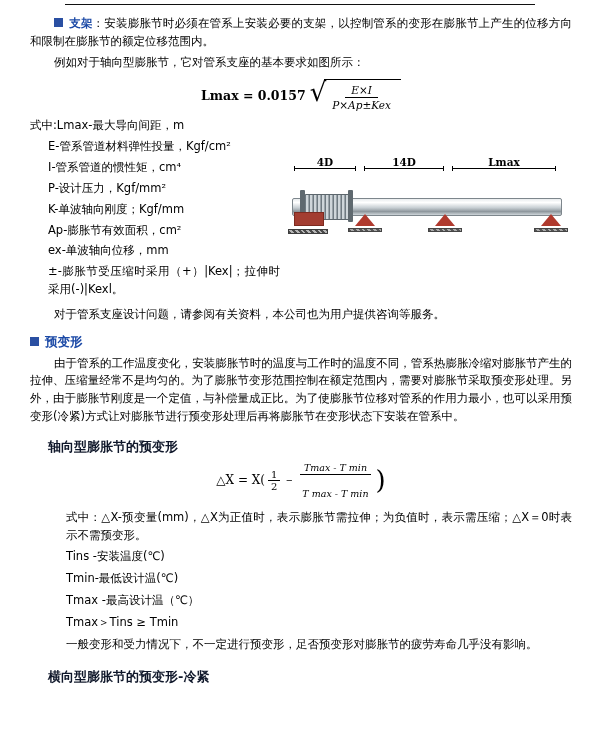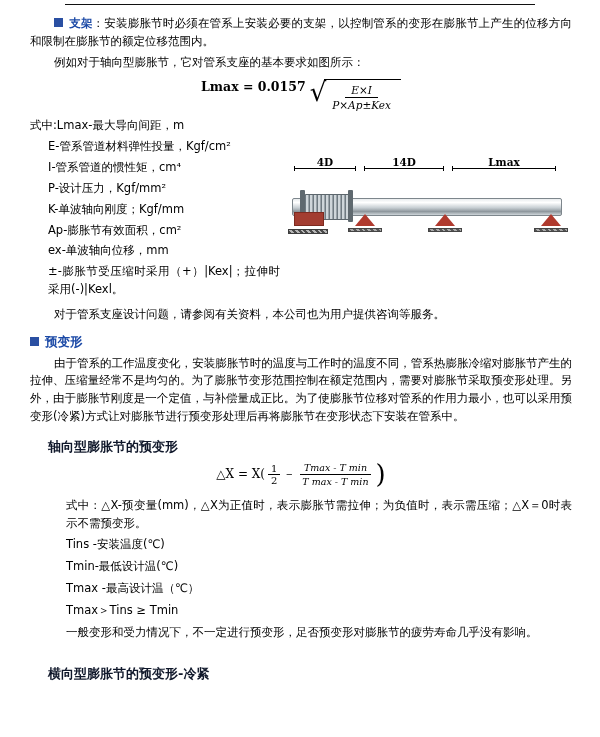--- a/index.html
+++ b/index.html
@@ -34,21 +34,21 @@
   }
   .sec-head .txt{color:#1b49a6;}
   .sub-head{
     font-size:13px;font-weight:bold;color:#0f172a;margin:12px 0 6px 0;
     padding-left:18px;
   }
   .list{margin:0 0 0 36px;}
   .list p{margin:0 0 4px 0;font-size:11.5px;}
   .formula-wrap{display:flex;justify-content:center;margin:8px 0 6px 0;}
   .formula{
-    display:inline-flex;
+    display:inline-flex;align-items:center;
     font-family:"DejaVu Serif","Liberation Serif",serif;
     font-size:12.5px;font-weight:bold;
   }
   .frac{display:inline-flex;flex-direction:column;align-items:center;font-size:10.5px;font-weight:normal;font-style:italic;}
   .frac .num{padding:0 6px 1px 6px;border-bottom:1px solid #000;}
   .frac .den{padding:1px 6px 0 6px;}
   .radic{
     display:inline-flex;align-items:stretch;margin-left:4px;
   }
   .radic .sign{
@@ -113,21 +113,21 @@
   .eq{
     font-family:"DejaVu Serif","Liberation Serif",serif;
     font-size:12px;display:inline-flex;align-items:center;gap:3px;
   }
   .paren{font-size:26px;line-height:18px;font-weight:300;}
   .halffrac{display:inline-flex;flex-direction:column;align-items:center;font-size:10px;}
   .halffrac .num{border-bottom:1px solid #000;padding:0 3px;}
   .halffrac .den{padding:0 3px;}
   .bigfrac{display:inline-flex;flex-direction:column;align-items:center;font-size:9.5px;font-style:italic;}
   .bigfrac .num{border-bottom:1px solid #000;padding:0 4px 1px 4px;}
-  .bigfrac .den{padding:1px 4px 0 4px;}
+  .bigfrac .den{padding:1px 4px 0 4px;margin-top:12px;}
 </style>
 </head>
 <body>
 
 <div class="page">
 
   <div class="title-rule"></div>
 
   <div class="body">
 
@@ -228,16 +228,16 @@
 
     <div class="list">
       <p>式中：△X-预变量(mm)，△X为正值时，表示膨胀节需拉伸；为负值时，表示需压缩；△X＝0时表示不需预变形。</p>
       <p>Tins -安装温度(℃)</p>
       <p>Tmin-最低设计温(℃)</p>
       <p>Tmax -最高设计温（℃）</p>
       <p>Tmax＞Tins ≥ Tmin</p>
       <p>一般变形和受力情况下，不一定进行预变形，足否预变形对膨胀节的疲劳寿命几乎没有影响。</p>
     </div>
 
-    <div class="sub-head" style="margin-top:23px">横向型膨胀节的预变形-冷紧</div>
+    <div class="sub-head" style="margin-top:14px">横向型膨胀节的预变形-冷紧</div>
 
   </div>
 </div>
 
 </body></html>

